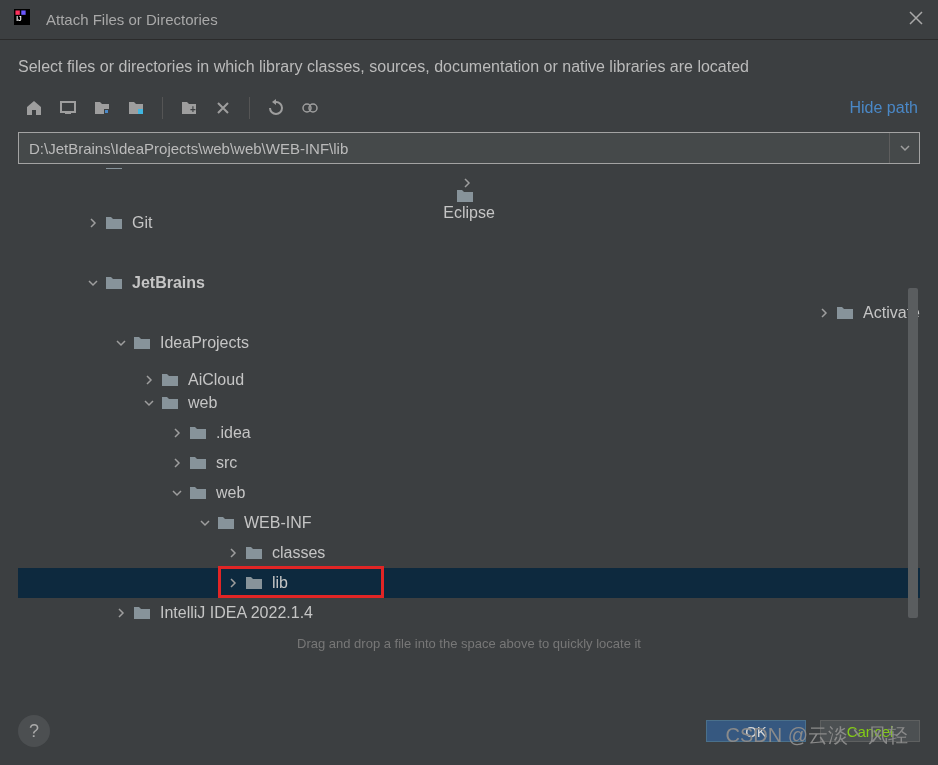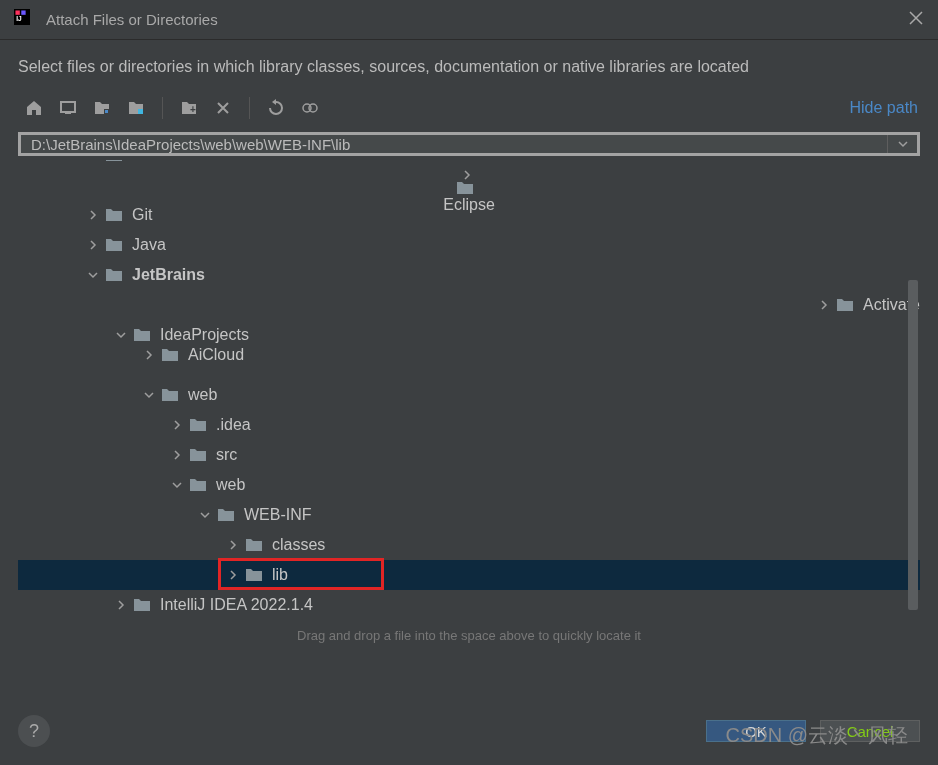--- a/index.html
+++ b/index.html
@@ -38,23 +38,23 @@
   color: #9e9e9e;
   cursor: pointer;
 }
 .tbtn svg { width: 18px; height: 18px; }
 .tsep { width: 1px; height: 22px; background: #555; margin: 0 8px; }
 .spacer { flex: 1; }
 .hide-path { color: #4a88c7; font-size: 16px; cursor: pointer; padding-right: 2px; }
 .path-row {
   margin: 6px 18px 4px 18px;
   display: flex;
-  border: 3px solid #a3a3a3;
+  border: 1px solid #a3a3a3;
   background: #45494a;
-  height: 24px;
+  height: 32px;
 }
 .path-input {
   flex: 1;
   background: transparent;
   border: none;
   color: #bbbbbb;
   font-size: 15px;
   padding: 0 10px;
   outline: none;
 }
@@ -272,34 +272,20 @@
             <path d="M3 1 L7 5 L3 9" fill="none" stroke="#9e9e9e" stroke-width="1.5"></path>
           </svg>
         </span>
         <span class="folder">
           <svg width="18" height="16" viewBox="0 0 18 16">
             <path d="M1 2 L6 2 L8 4 L17 4 L17 14 L1 14 Z" fill="#87939a"></path>
           </svg>
         </span>
         <span>Git</span>
       </div>
-      <div class="tree-row" style="position: absolute; left: 0px; right: 0px; top: 70px;">
-        <span style="display:inline-block;width:68px"></span>
-        <span class="arrow">
-          <svg width="10" height="10" viewBox="0 0 10 10">
-            <path d="M3 1 L7 5 L3 9" fill="none" stroke="#9e9e9e" stroke-width="1.5"></path>
-          </svg>
-        </span>
-        <span class="folder">
-          <svg width="18" height="16" viewBox="0 0 18 16">
-            <path d="M1 2 L6 2 L8 4 L17 4 L17 14 L1 14 Z" fill="#87939a"></path>
-          </svg>
-        </span>
-        <span>Java</span>
-      </div>
       <div class="tree-row" style="position: absolute; left: 0px; right: 0px; top: 100px; font-weight: bold;">
         <span style="display:inline-block;width:68px"></span>
         <span class="arrow">
           <svg width="10" height="10" viewBox="0 0 10 10">
             <path d="M1 3 L5 7 L9 3" fill="none" stroke="#9e9e9e" stroke-width="1.5"></path>
           </svg>
         </span>
         <span class="folder">
           <svg width="18" height="16" viewBox="0 0 18 16">
             <path d="M1 2 L6 2 L8 4 L17 4 L17 14 L1 14 Z" fill="#87939a"></path>
@@ -328,21 +314,21 @@
             <path d="M1 3 L5 7 L9 3" fill="none" stroke="#9e9e9e" stroke-width="1.5"></path>
           </svg>
         </span>
         <span class="folder">
           <svg width="18" height="16" viewBox="0 0 18 16">
             <path d="M1 2 L6 2 L8 4 L17 4 L17 14 L1 14 Z" fill="#87939a"></path>
           </svg>
         </span>
         <span>IdeaProjects</span>
       </div>
-      <div class="tree-row" style="position: absolute; left: 0px; right: 0px; top: 180px;">
+      <div class="tree-row" style="position: absolute; left: 0px; right: 0px; top: 197px;">
         <span style="display:inline-block;width:124px"></span>
         <span class="arrow">
           <svg width="10" height="10" viewBox="0 0 10 10">
             <path d="M3 1 L7 5 L3 9" fill="none" stroke="#9e9e9e" stroke-width="1.5"></path>
           </svg>
         </span>
         <span class="folder">
           <svg width="18" height="16" viewBox="0 0 18 16">
             <path d="M1 2 L6 2 L8 4 L17 4 L17 14 L1 14 Z" fill="#87939a"></path>
           </svg>

